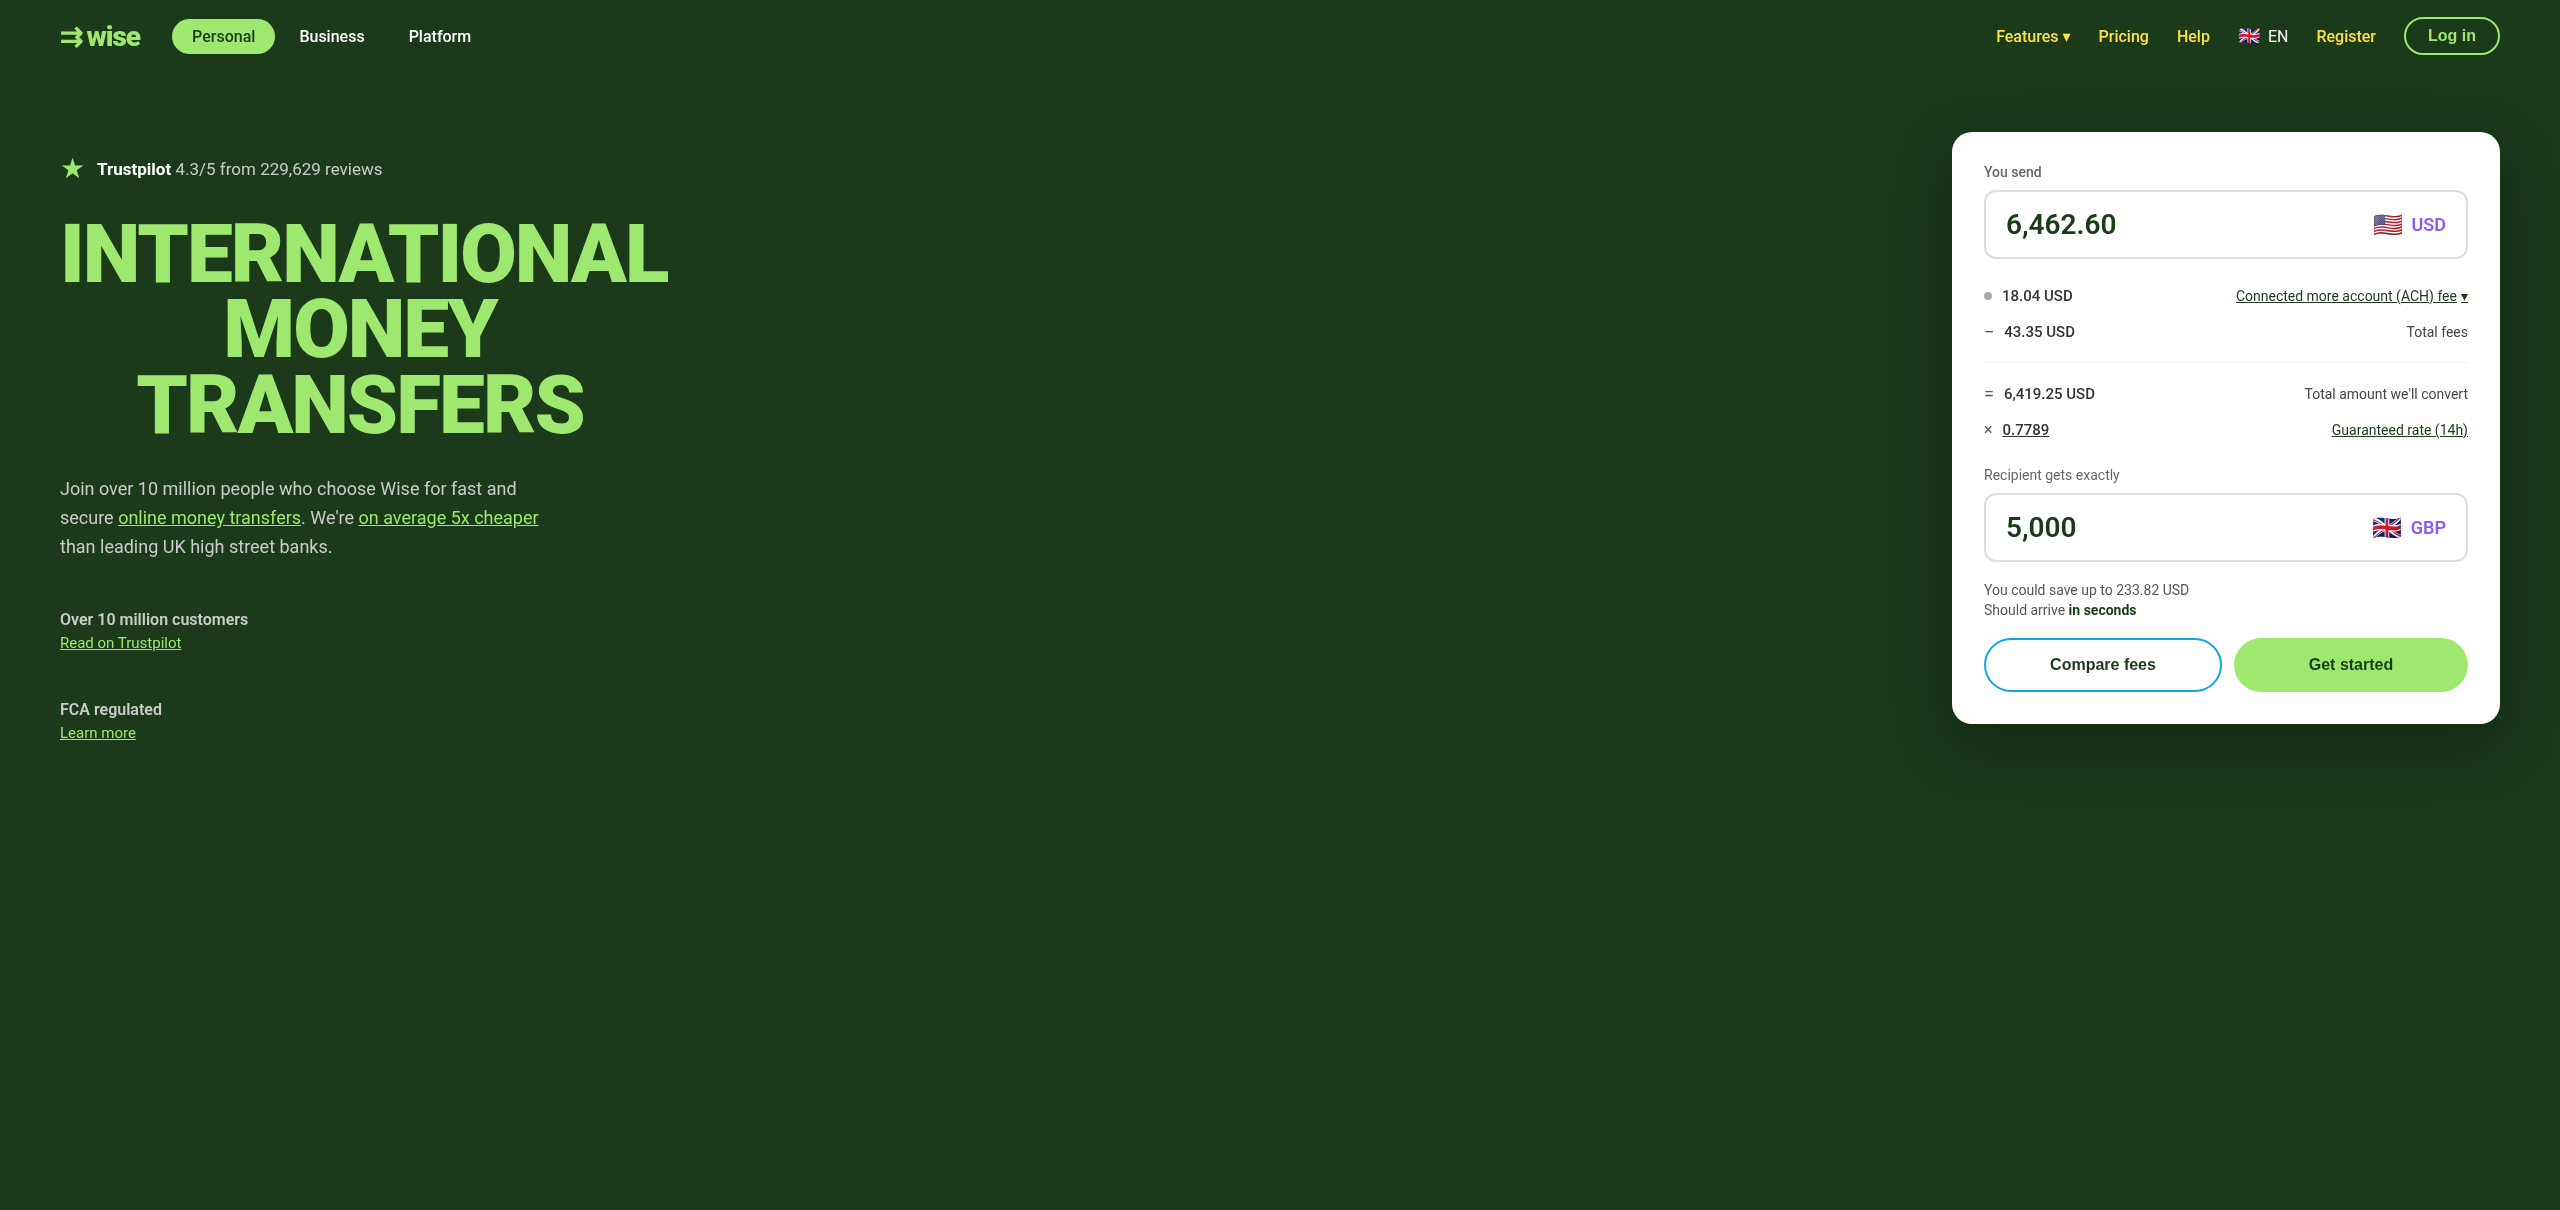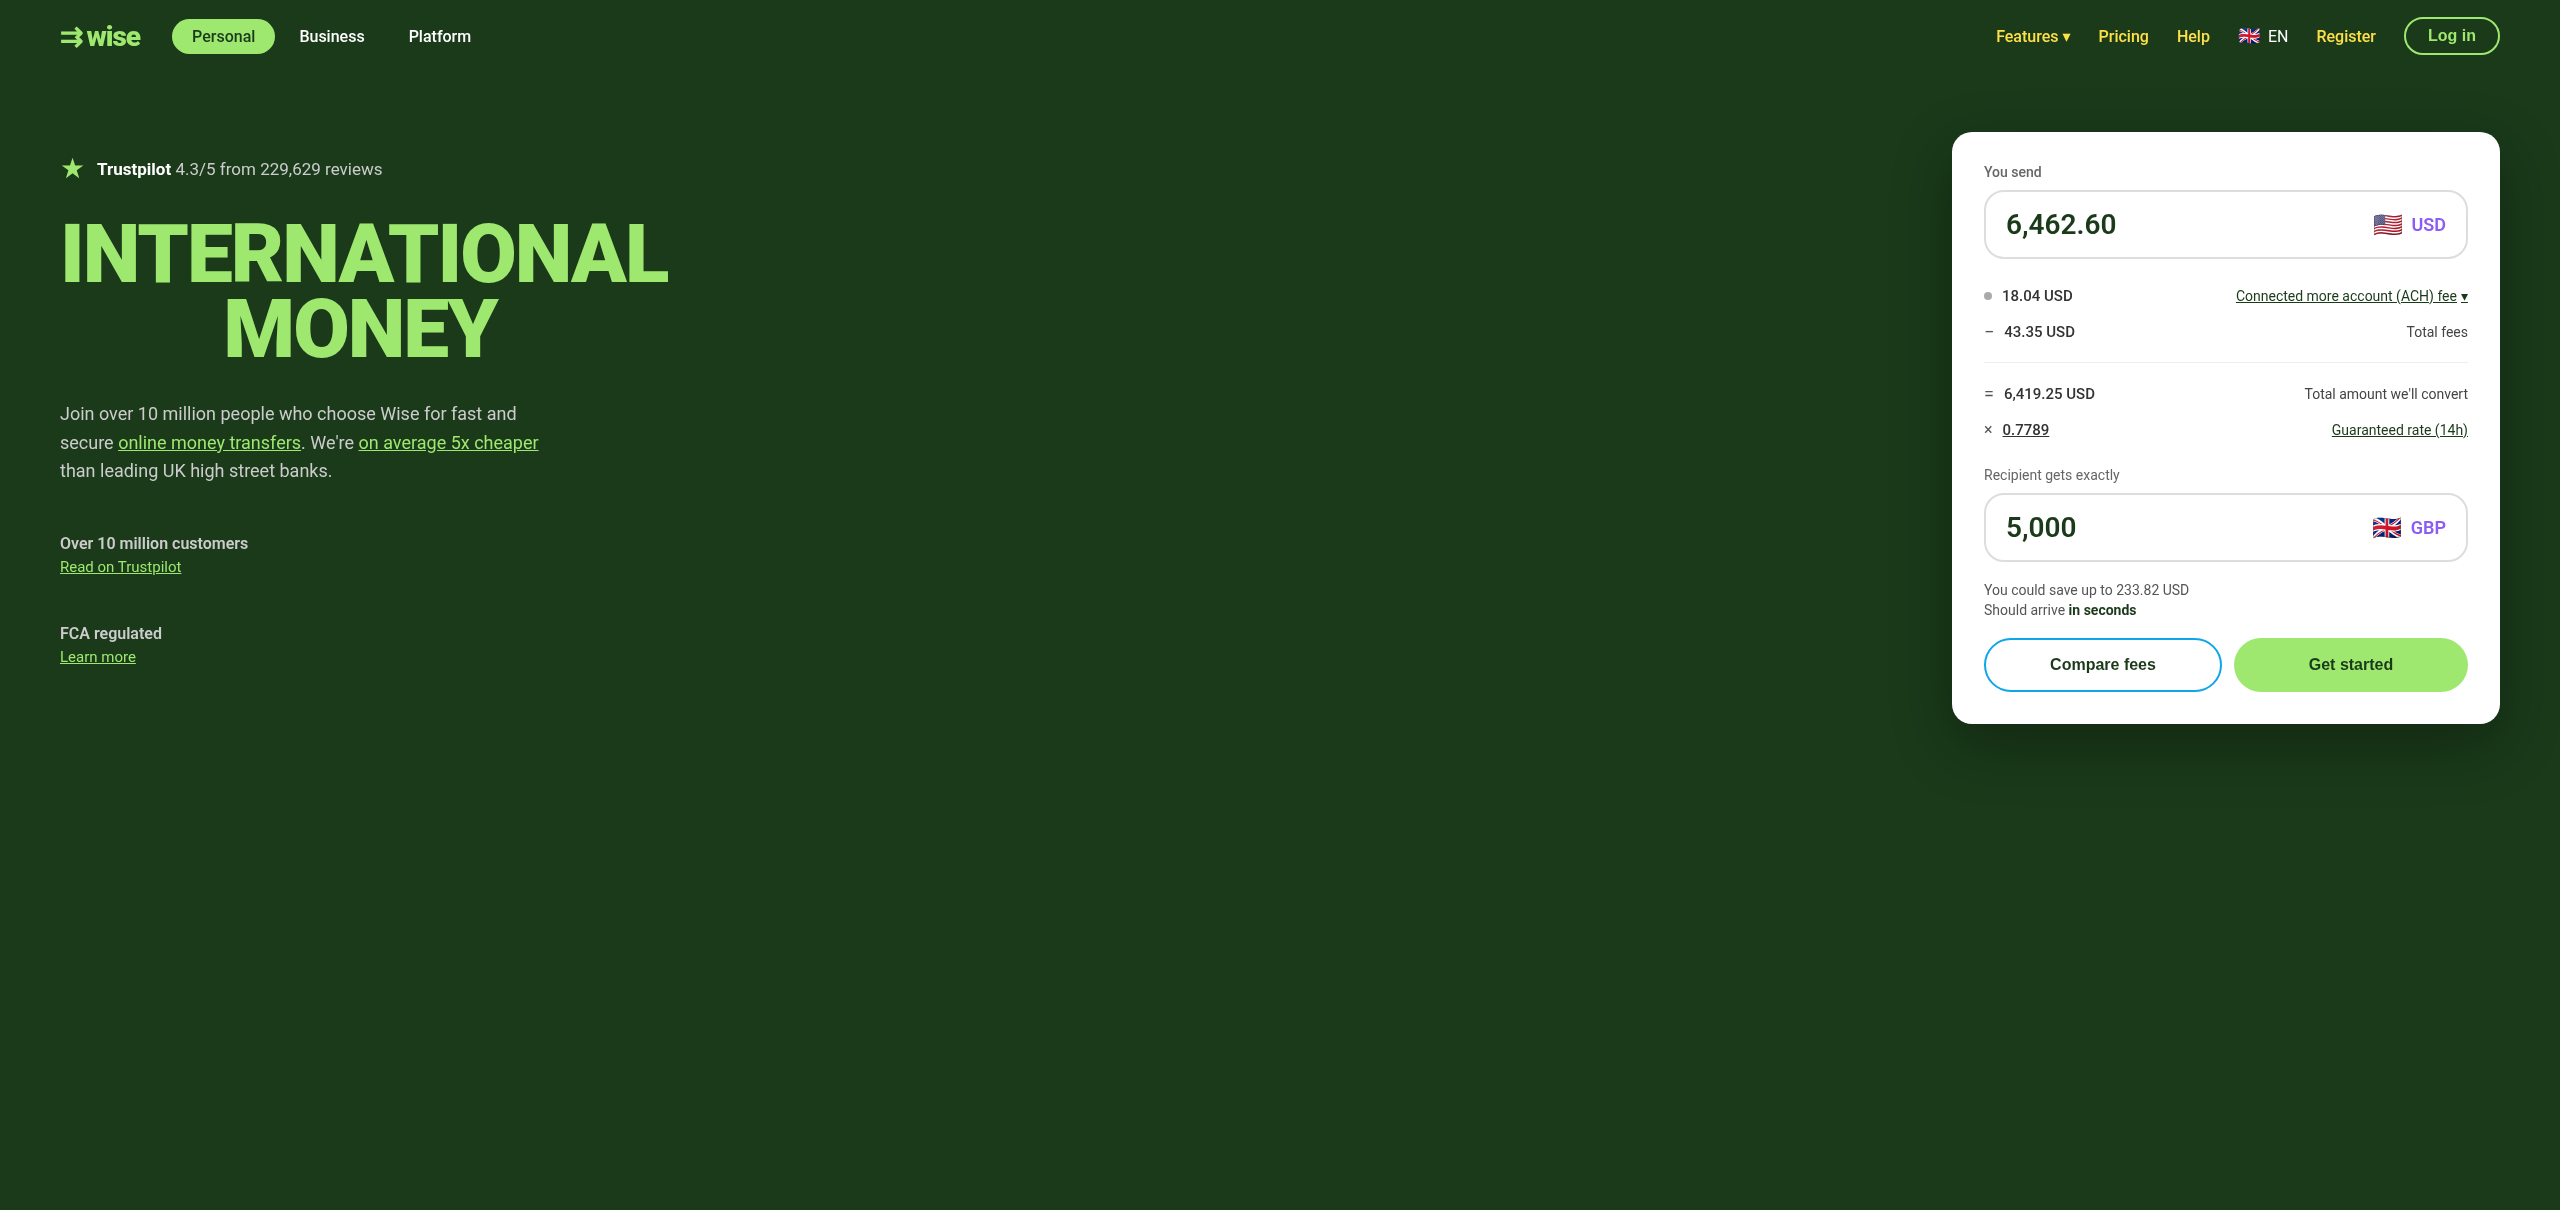--- a/index.html
+++ b/index.html
@@ -198,21 +198,21 @@
       font-size: 14px;
       color: #666;
       margin-bottom: 10px;
       font-weight: 500;
     }
     .amount-row {
       display: flex;
       align-items: center;
       justify-content: space-between;
       border: 2px solid #ddd;
-      border-radius: 20px;
+      border-radius: 12px;
       padding: 16px 20px;
       margin-bottom: 20px;
       background: #fff;
     }
     .amount-value {
       font-size: 28px;
       font-weight: 600;
       color: #1a3a1a;
     }
     .currency-selector {
@@ -390,20 +390,21 @@
       <span class="trustpilot-star">★</span>
       <span class="trustpilot-text">
         <span class="trustpilot-brand">Trustpilot</span>
         <span> </span><span>4.3/5 from 229,629 reviews</span>
       </span>
     </div>
 
     <div class="hero-title">
       <div>INTERNATIONAL</div>
       <div>MONEY</div>
+      <div>TRANSFERS</div>
     </div>
 
     <p class="hero-desc">
       <span>Join over 10 million people who choose Wise for fast and secure </span><a>online money transfers</a><span>. We're </span><a>on average 5x cheaper</a><span> than leading UK high street banks.</span>
     </p>
 
     <div class="hero-stats">
       <div class="stat-item">
         <div class="stat-number">Over 10 million customers</div>
         <a class="stat-link">Read on Trustpilot</a>

